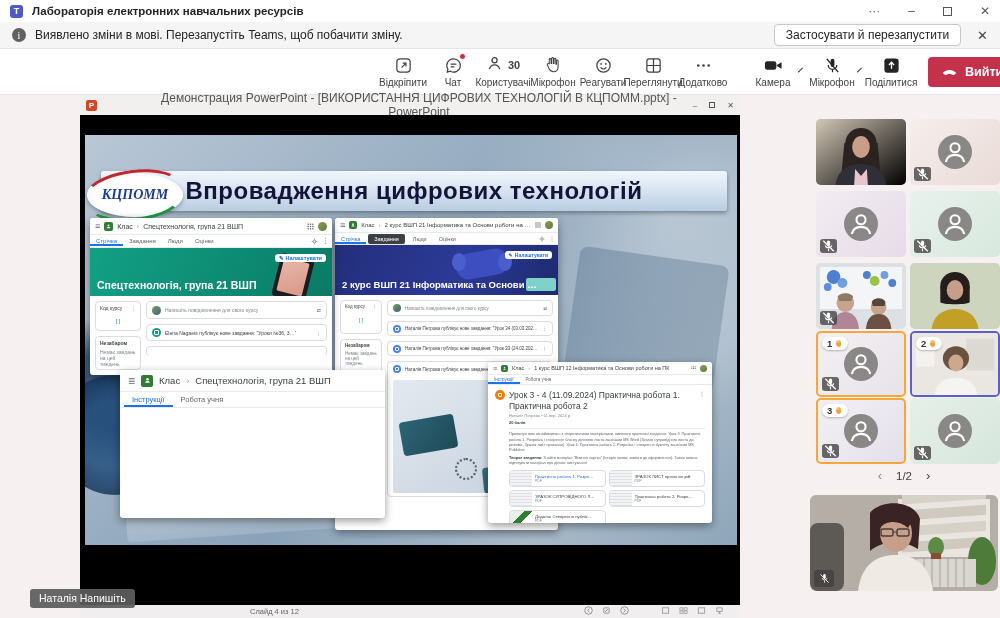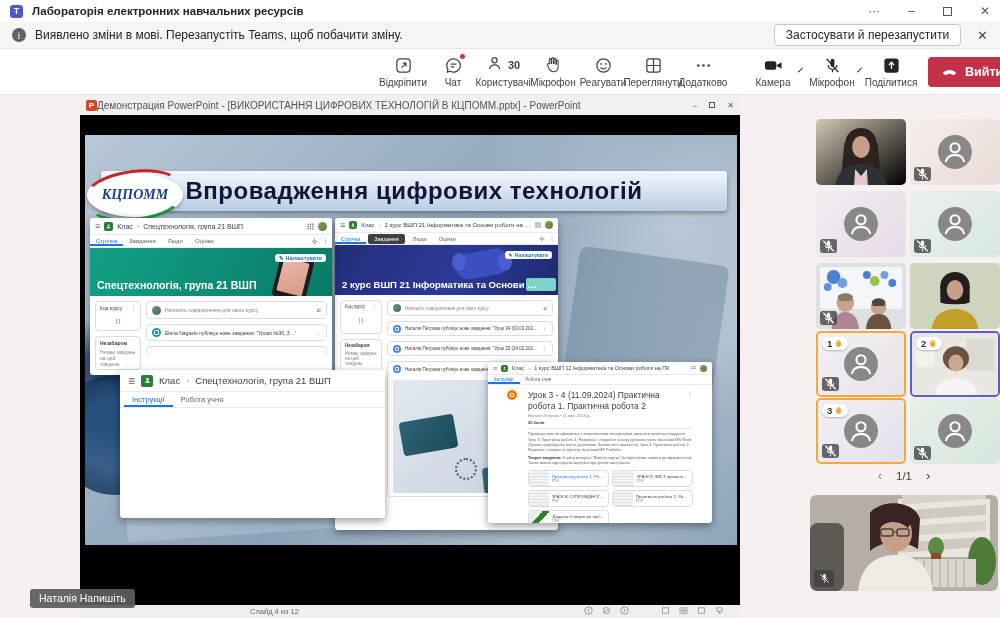--- a/index.html
+++ b/index.html
@@ -36,21 +36,21 @@
   .chev { width:6px; height:6px; border-right:1.4px solid #424242; border-bottom:1.4px solid #424242; transform:rotate(45deg); margin:0 6px 4px 2px; align-self:center; }
   .leave-btn { margin-left:12px; background:#c4314b; color:#fff; border-radius:4px; height:30px; padding:0 13px; display:flex; align-items:center; gap:7px; font-size:12.5px; font-weight:bold; }
 
   
   .main { position:absolute; top:95px; left:0; right:0; bottom:0; background:#f6f1f0; }
 
   
   .ppt { position:absolute; left:80px; top:0; width:660px; height:523px; background:#000; }
   .ppt-titlebar { position:absolute; top:0; left:0; right:0; height:20px; background:#f2f0ef; display:flex; align-items:center; padding:0 6px; }
   .ppt-ic { width:11px; height:11px; background:#d24726; border-radius:2px; color:#fff; font-size:8px; font-weight:bold; display:flex; align-items:center; justify-content:center; }
-  .ppt-title { flex:1; text-align:left; font-size:10px; color:#555; }
+  .ppt-title { flex:1; text-align:center; font-size:12px; color:#555;margin-left:48px; }
   .ppt-ctrl { display:flex; gap:12px; font-size:8px; color:#555; align-items:center; }
   .ppt-ctrl .pc-max { width:6px; height:6px; border:1px solid #555; }
   .ppt-stage { position:absolute; top:20px; left:0; right:0; bottom:13px; background:#000; overflow:hidden; }
   .ppt-status { position:absolute; bottom:0; left:0; right:0; height:13px; background:#f0eeee; }
   .slide-count { position:absolute; left:170px; top:2px; font-size:7.5px; color:#666; }
   .st-icons { position:absolute; right:16px; top:1px; display:flex; gap:9px; align-items:center; }
   .st-icons svg { display:block; }
 
   
   .slide { position:absolute; left:5px; top:20px; width:652px; height:410px; overflow:hidden;
@@ -498,21 +498,21 @@
                     <circle cx="7.5" cy="4.5" r="1"></circle>
                   </g>
                 </svg>
               <span class="mini-avatar" style="width:7px;height:7px;"></span>
             </span>
           </div>
           <div class="cw-tabs" style="height:10px;font-size:4.5px;">
             <span class="tab on">Інструкції</span>
             <span class="tab">Робота учня</span>
           </div>
-          <div style="display:flex;gap:11px;padding:5px 19px;">
+          <div style="display:flex;gap:4px;padding:5px 7px;">
             <span class="asg-icon" style="width:10px;height:10px;background:#f57c00;"></span>
             <div style="flex:1;min-width:0;">
               <div style="display:flex;">
                 <div style="font-size:8.5px;color:#3c4043;line-height:1.25;flex:1;">Урок 3 - 4 (11.09.2024) Практична робота 1. Практична робота 2</div>
                 <span class="kebab" style="font-size:6px;">⋮</span>
               </div>
               <div style="font-size:4px;color:#80868b;margin-top:2px;">Наталія Петрова • 11 вер. 2024 р.</div>
               <div style="font-size:4px;color:#3c4043;margin-top:2px;font-weight:bold;">20 балів</div>
               <div style="border-top:1px solid #e8eaed;margin-top:3px;padding-top:3px;">
                 <div style="font-size:3.8px;color:#5f6368;line-height:1.4;">Пропоную вам ознайомитись з теоретичними матеріалами, виконати практичні завдання: Урок 3. Практична робота 1. Розробка і створення бланку ділового листа засобами MS Word (Зразок супровідного листа до резюме, Зразок лист прохання). Урок 4. Практична робота 2. Розробка і створення буклету засобами MS Publisher</div>
@@ -793,21 +793,21 @@
           <svg width="9" height="9" viewBox="0 0 12 12">
             <rect x="4.6" y="1.2" width="2.8" height="5" rx="1.4" fill="#fff"></rect>
             <path d="M3.2 5.4a2.9 2.9 0 005.6 0M6 8.3v2.2" stroke="#fff" stroke-width=".9" fill="none"></path>
             <line x1="1.5" y1="1.5" x2="10.5" y2="10.5" stroke="#fff"></line>
           </svg>
         </span>
     </div>
 
     <div class="pager">
       <span class="pg-ar">‹</span>
-      <span>1/1</span>
+      <span>1/2</span>
       <span class="pg-ar act">›</span>
     </div>
 
     <div class="big-tile">
       <svg viewBox="0 0 188 96" preserveAspectRatio="none">
         <rect width="188" height="96" fill="#b5aea6"></rect>
         <rect x="88" y="4" width="92" height="58" fill="#e9e6df"></rect>
         <g>
           <rect x="92" y="6" width="84" height="10" fill="#d7d2c8" transform="skewY(-4)"></rect>
           <rect x="92" y="22" width="84" height="10" fill="#cfc9bf" transform="skewY(-4)"></rect>

